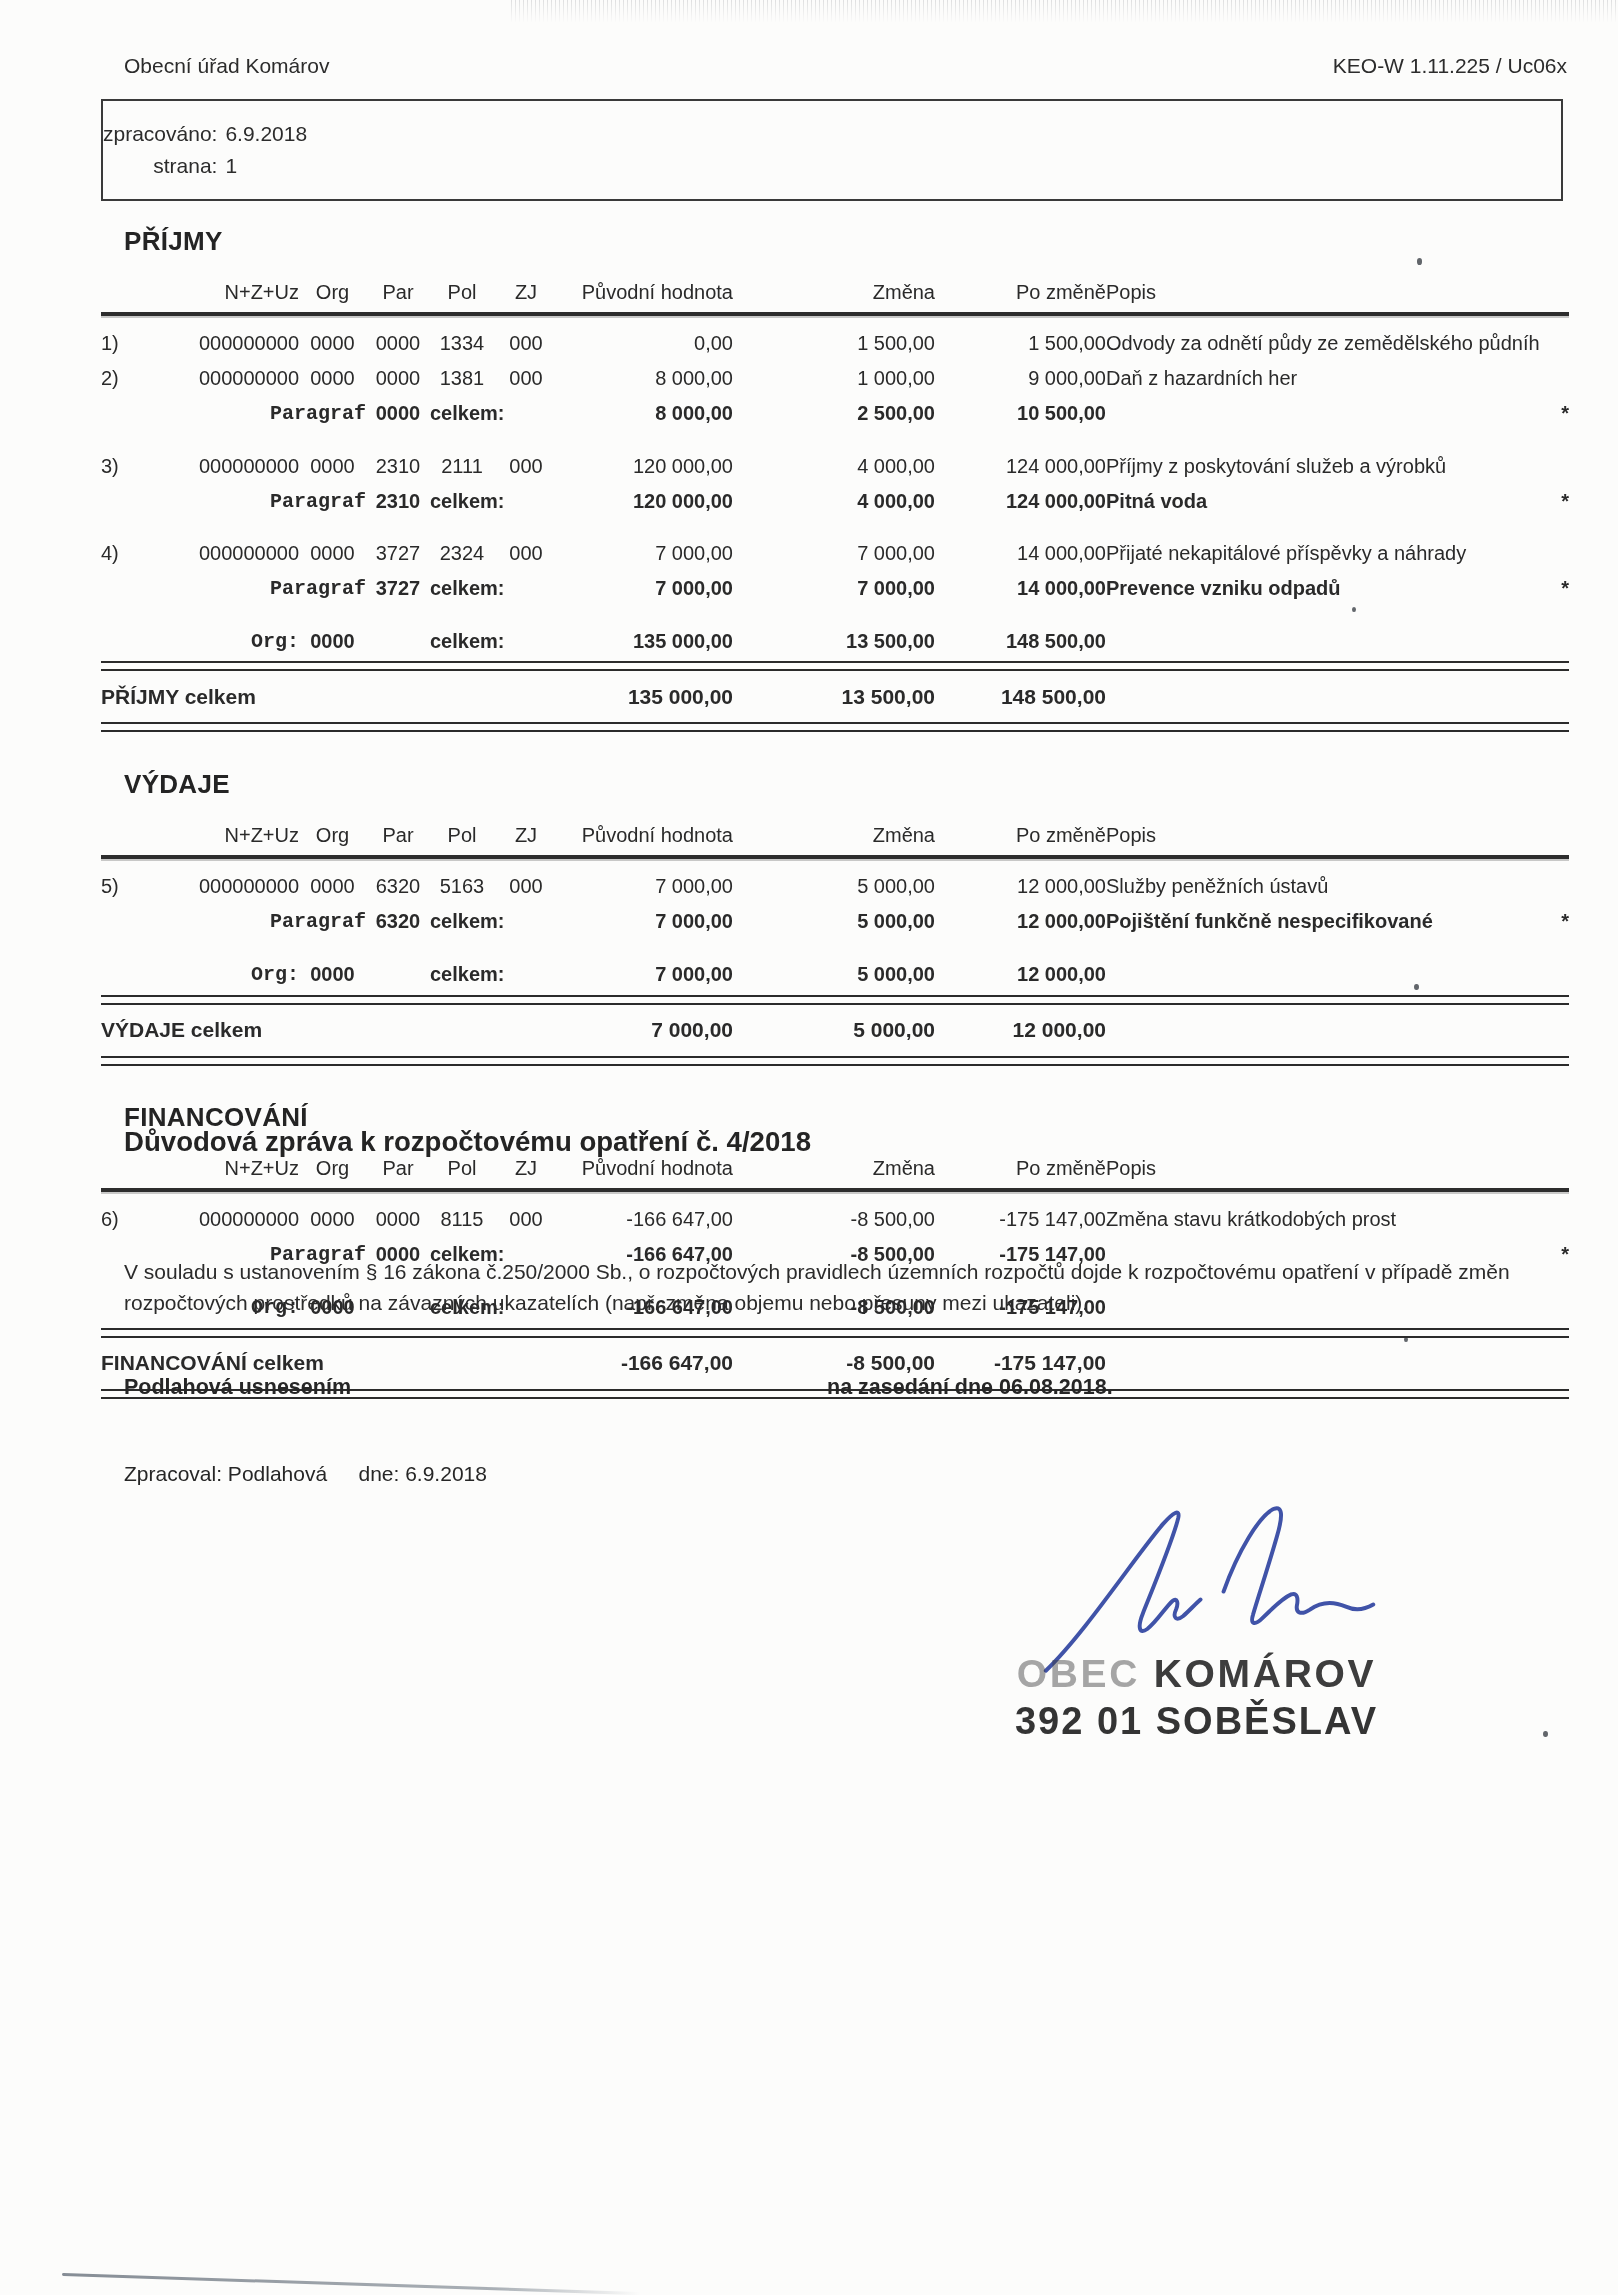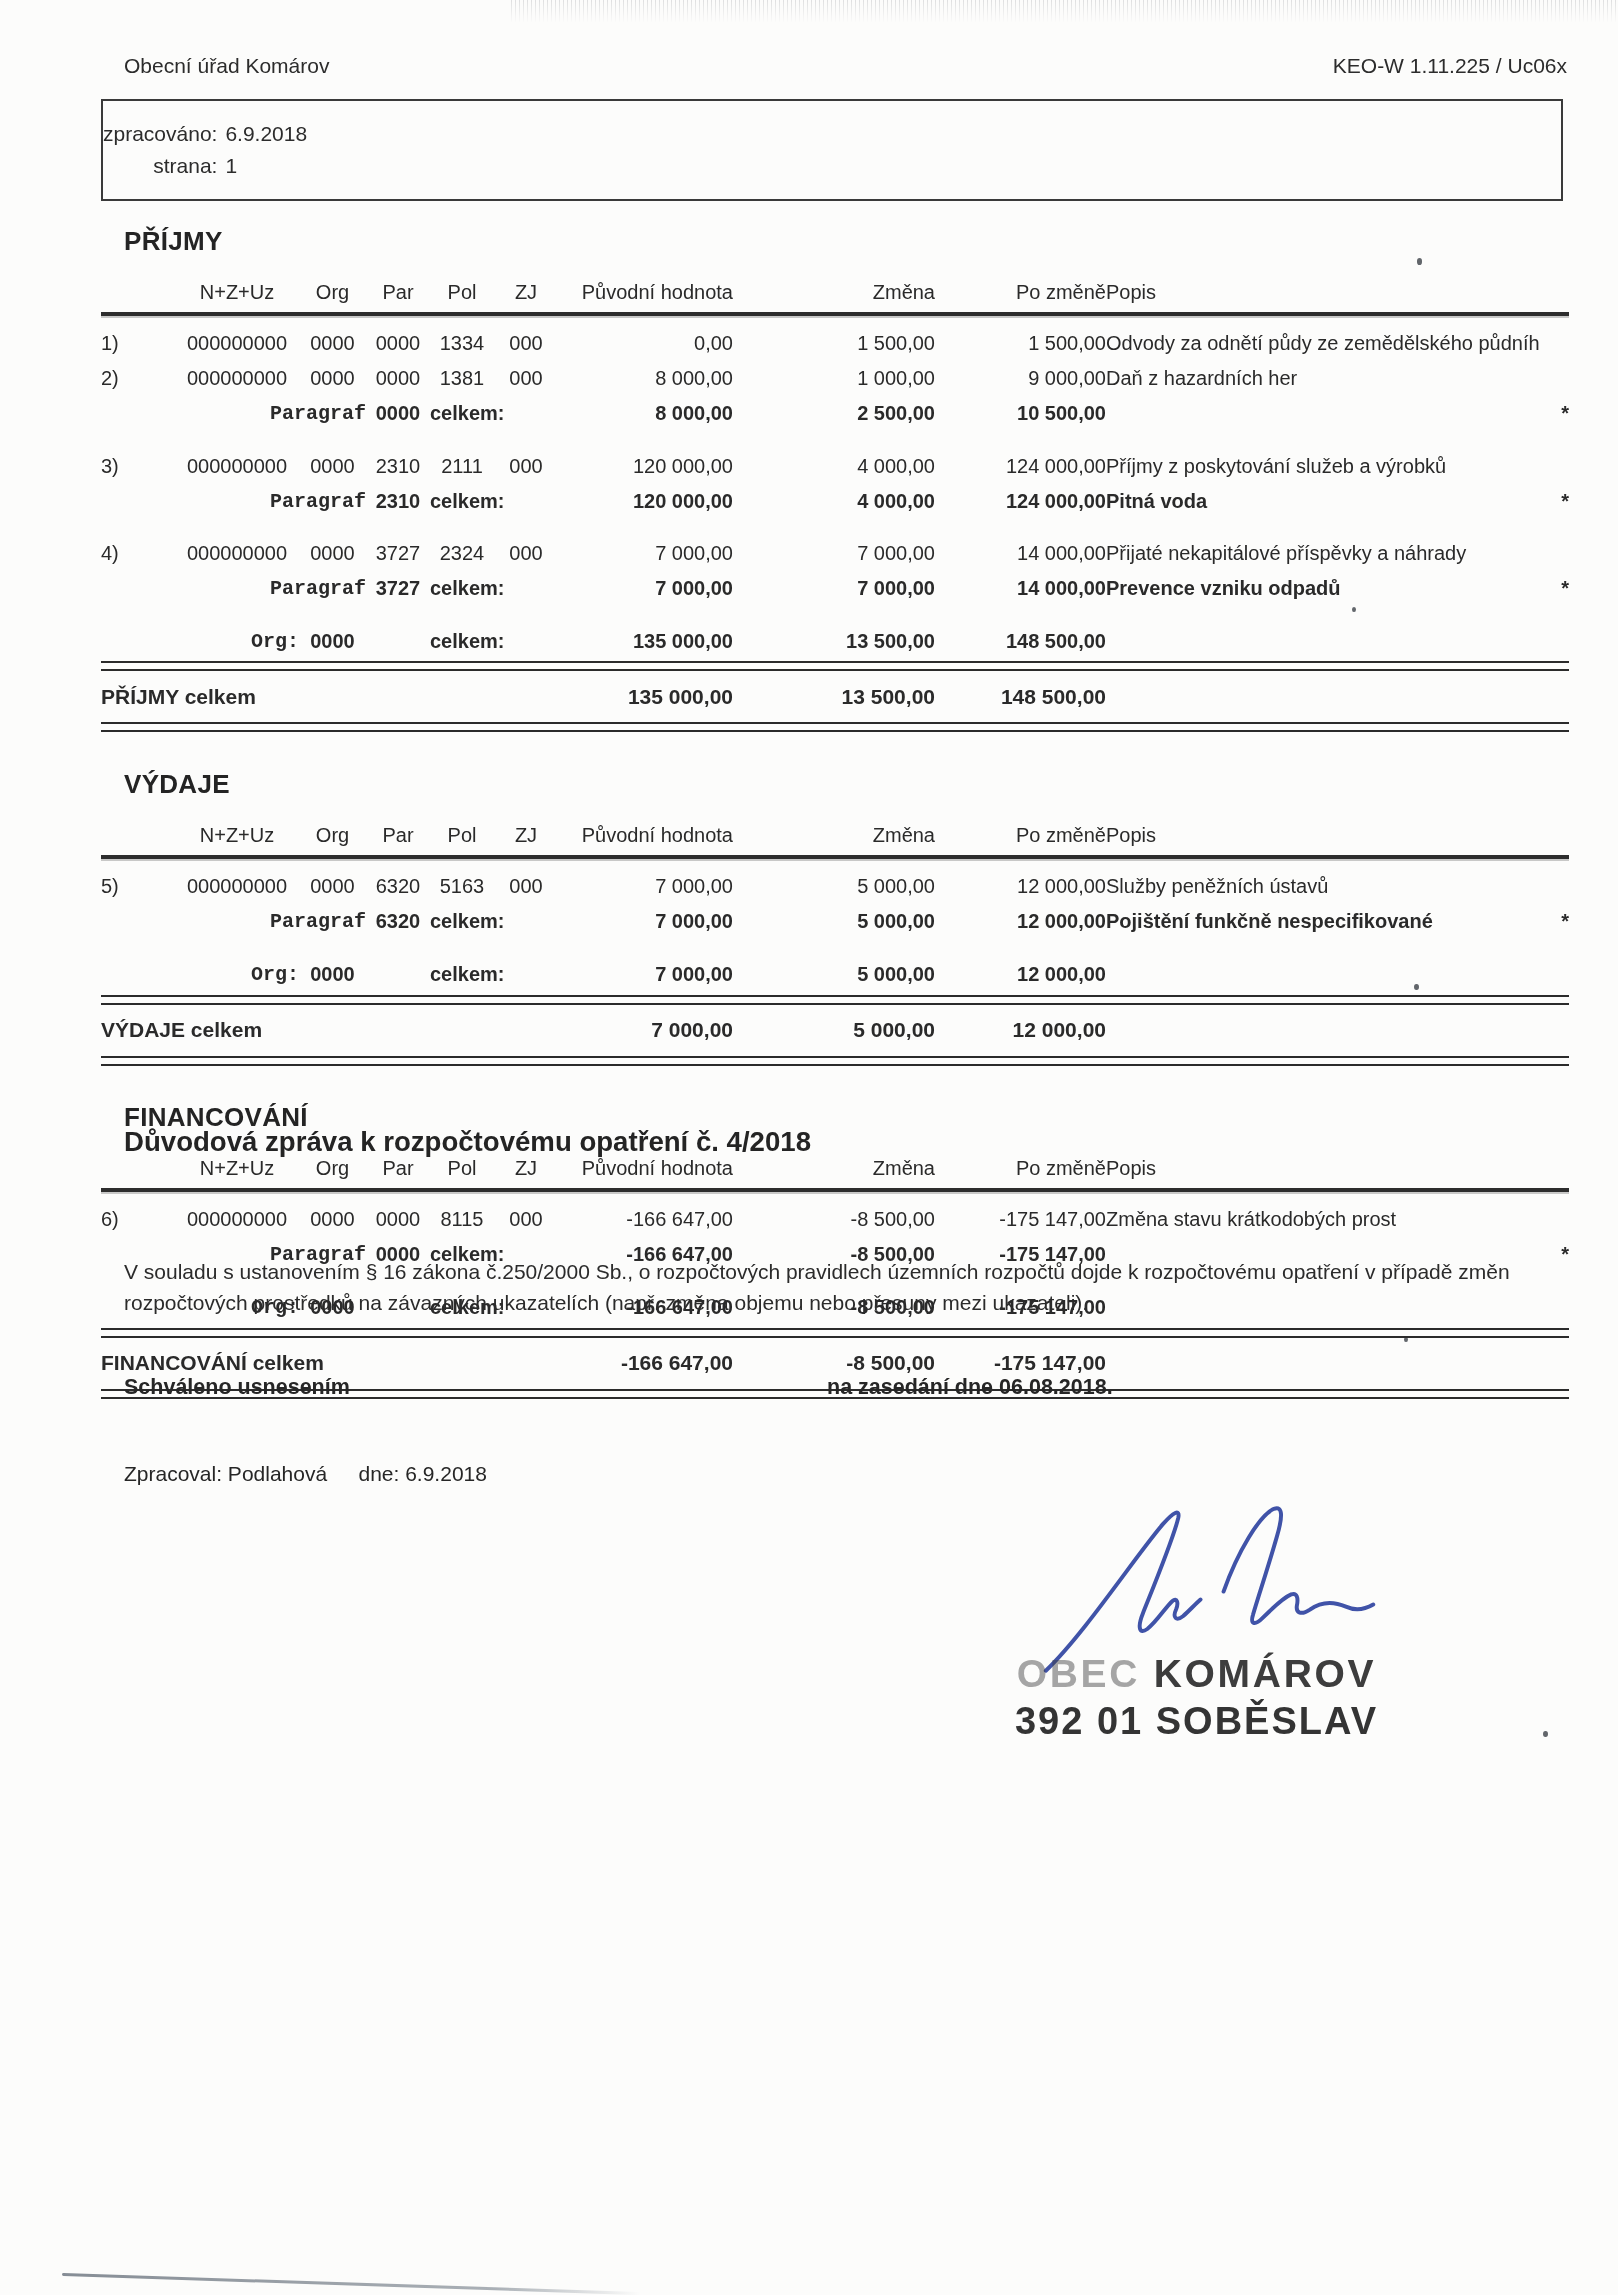--- a/index.html
+++ b/index.html
@@ -41,21 +41,21 @@
   }
   .meta-grid .lab{text-align:right;}
 
   
   .tables-wrap{position:absolute;left:101px;top:226px;width:1468px;}
   .section-heading{font-size:26px;font-weight:bold;color:#242424;margin:0 0 17.5px 23px;letter-spacing:0.3px;}
   .budget-section{margin-bottom:34px;}
   table.budget{width:100%;border-collapse:collapse;table-layout:fixed;font-size:20px;color:#2a2a2a;}
   table.budget td,table.budget th{padding:6px 0;font-weight:normal;vertical-align:bottom;overflow:hidden;white-space:nowrap;}
   .c-num{text-align:left;padding-left:2.7px;}
-  .c-nzuz{text-align:center;padding-left:20px;}
+  .c-nzuz{text-align:right;padding-left:20px;}
   .c-org,.c-par,.c-pol,.c-zj{text-align:center;}
   .c-puvodni,.c-zmena,.c-pozmene{text-align:right;}
   .c-popis{text-align:left;padding-left:15px;}
   .c-star{text-align:right;padding-right:4px;}
   tr.bold td{font-weight:bold;}
   td.ra{text-align:right;padding-right:9.4px;font-family:Liberation Mono, monospace;}
   td.la{text-align:left;}
   tr.spacer td{padding:0;height:17.5px;}
   tr.spacer-sm td{padding:0;height:8px;}
   .rule-heavy{height:3.4px;background:#2d2d2d;box-shadow:0 2px 0 rgba(45,45,45,.25);}
@@ -462,21 +462,21 @@
               <div class="rule-double"></div>
             </td>
           </tr>
         </tbody>
       </table>
     </div>
   </div>
 
 <h2 class="report-heading">Důvodová zpráva k rozpočtovému opatření č. 4/2018</h2>
 <p class="report-body">V souladu s ustanovením § 16 zákona č.250/2000 Sb., o rozpočtových pravidlech územních rozpočtů dojde k rozpočtovému opatření v případě změn rozpočtových prostředků na závazných ukazatelích (např. změna objemu nebo přesuny mezi ukazateli).</p>
-<div class="approved-label">Schváleno usnesením</div>
+<div class="approved-label">Podlahová usnesením</div>
 <div class="approved-date">na zasedání dne 06.08.2018.</div>
 <div class="prepared-line">
   <span>Zpracoval: Podlahová</span><span class="gap"></span>
   <span>dne: 6.9.2018</span>
 </div>
 
 <svg class="signature" viewBox="0 0 560 260" fill="none">
   <path d="M15,238 C70,185 140,78 178,34 C192,18 202,12 199,26 C192,55 166,118 150,158
            C142,178 145,188 156,180 C170,169 181,150 191,141 C197,136 200,143 196,153
            C191,164 196,170 206,162 C215,154 222,146 230,139" stroke="#4053a8" stroke-width="5.5" stroke-linecap="round" stroke-linejoin="round"></path>

